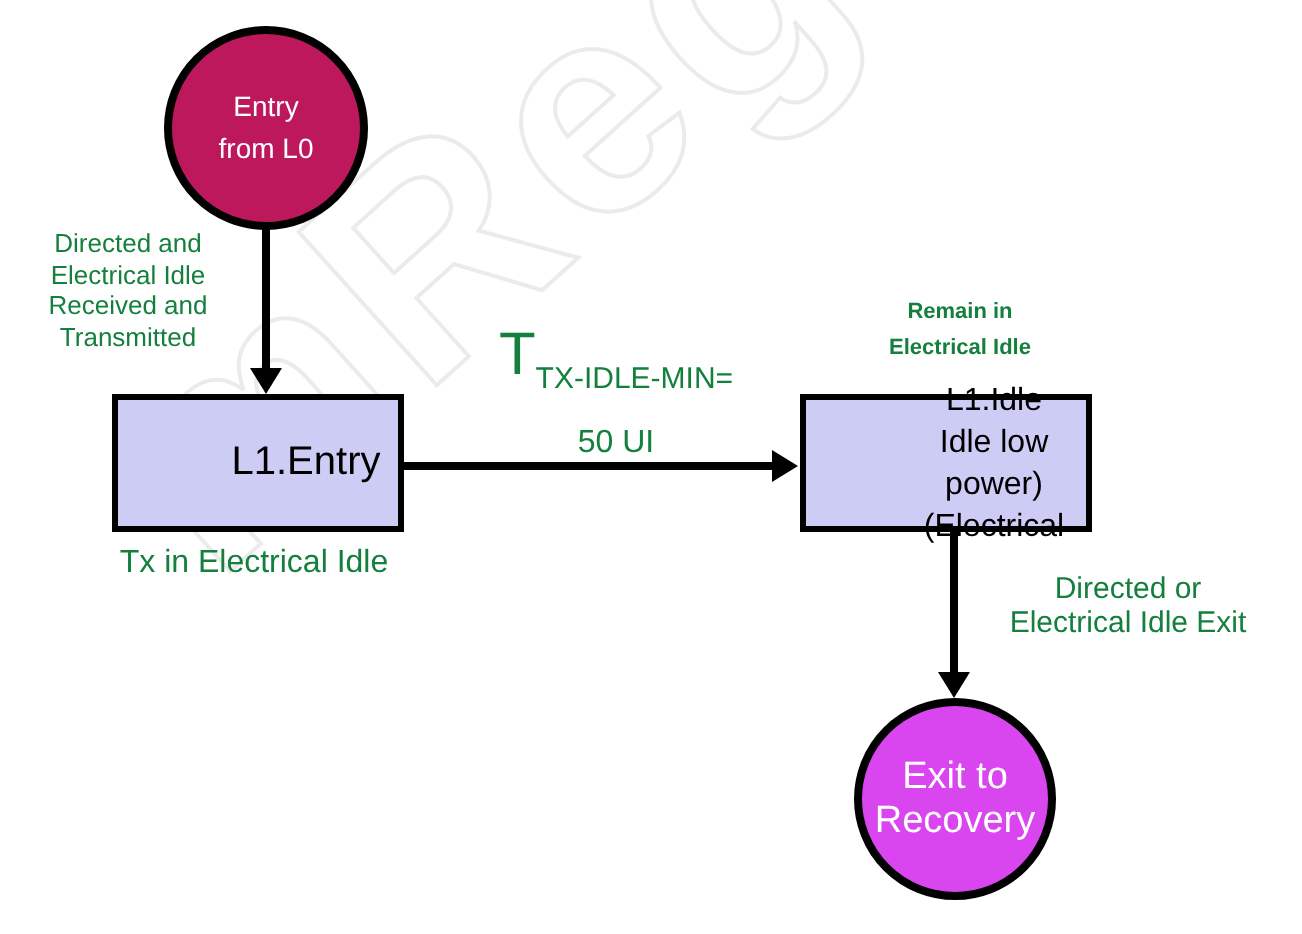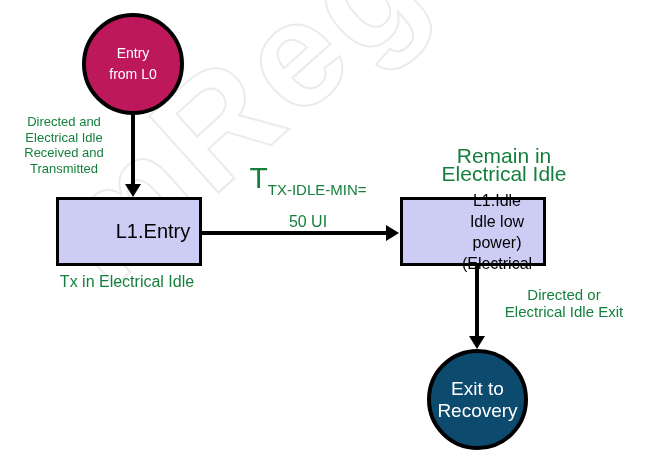--- a/index.html
+++ b/index.html
@@ -48,21 +48,21 @@
   }
   #node-entry-from-l0 {
     left: 82px; top: 13px;
     width: 102px; height: 102px;
     background: #be185d;
     font-size: 14px; line-height: 21px;
   }
   #node-exit-to-recovery {
     left: 427px; top: 349px;
     width: 101px; height: 101px;
-    background: #0c4a6e;
+    background: #d946ef;
     font-size: 19px; line-height: 22px;
   }
 
   
   .state-box {
     border: 3px solid #000;
     box-sizing: border-box;
     background: #CCCCF5;
     display: flex;
     flex-direction: column;
@@ -118,22 +118,22 @@
   }
   #tx-in-electrical-idle {
     left: 37px; top: 273px; width: 180px;
     font-size: 16px;
   }
   #t-label { left: 213px; top: 161px; width: 190px; }
   #t-label .t-big { font-size: 30px; }
   #t-label .t-sub { font-size: 15px; vertical-align: -7px; }
   #t-label .t-value { font-size: 16px; margin-top: 15px; }
   #remain-label {
-    left: 429px; top: 147px; width: 150px;
-    font-size: 21px; line-height: 18px;
+    left: 405px; top: 147px; width: 150px;
+    font-size: 11px; line-height: 18px; font-weight: bold;
   }
   #exit-condition {
     left: 489px; top: 286px; width: 150px;
     font-size: 15px; line-height: 17px;
   }
 </style>
 </head>
 <body>
 
 <div id="stage">

